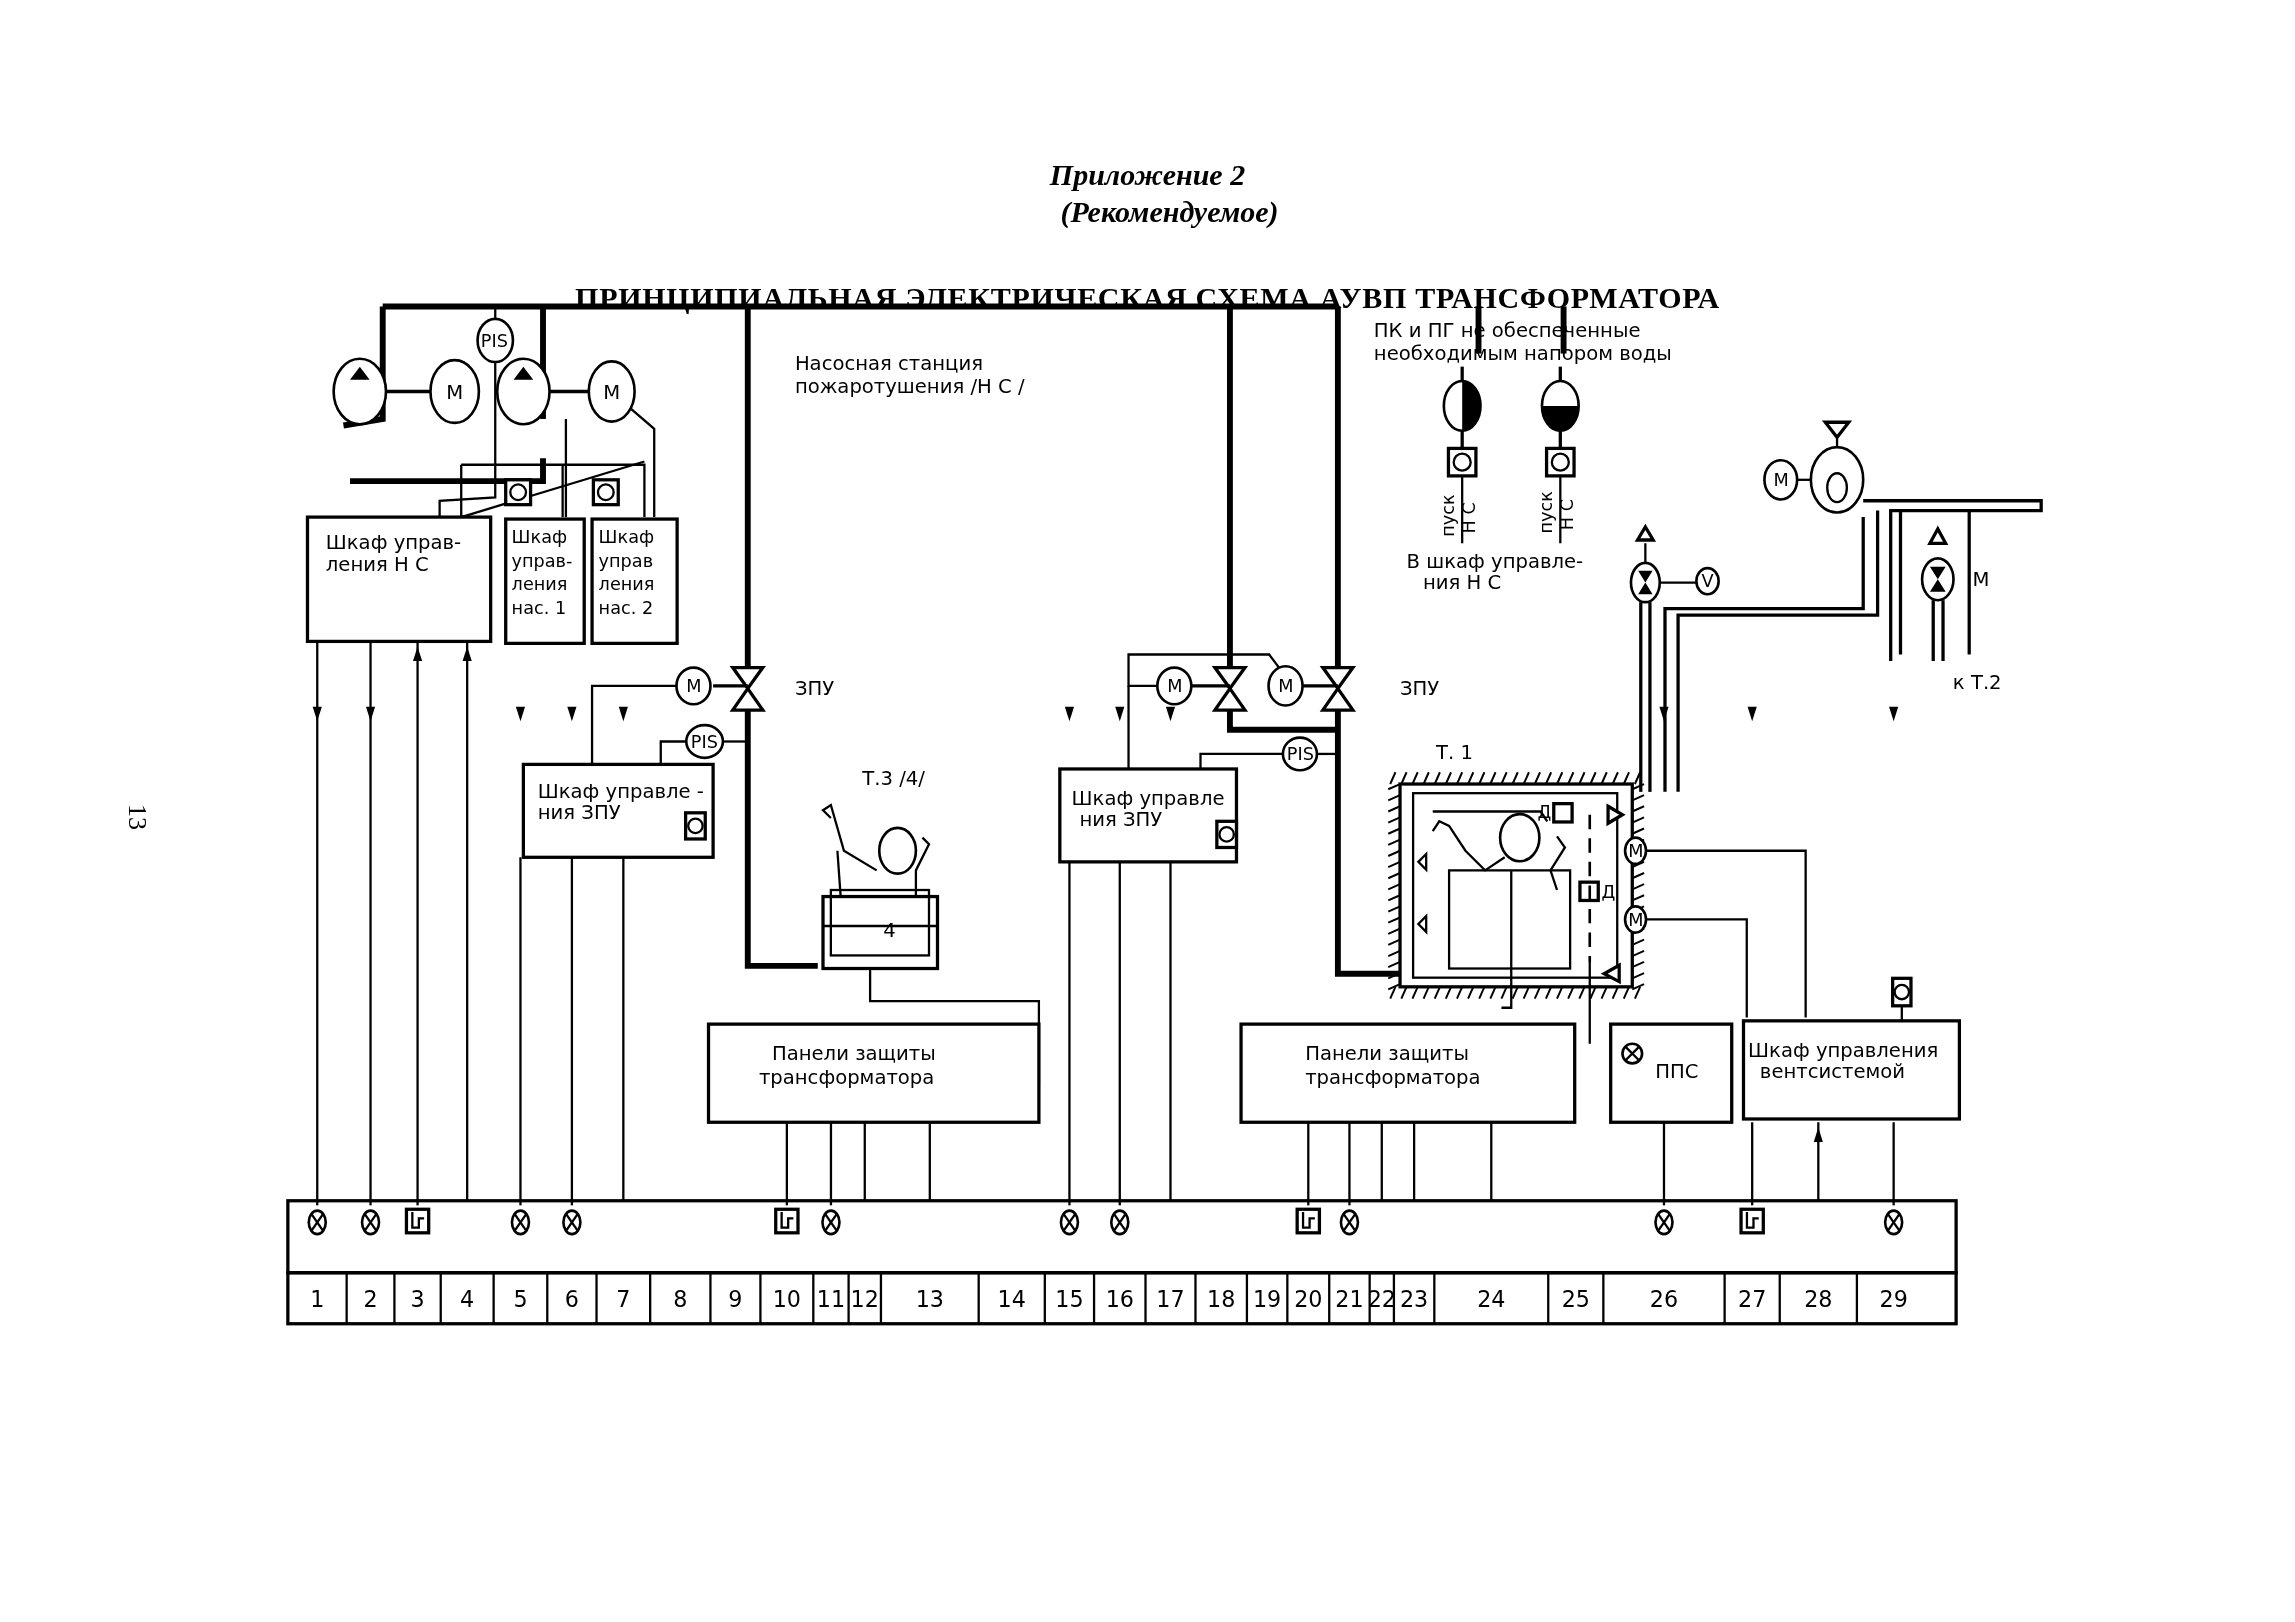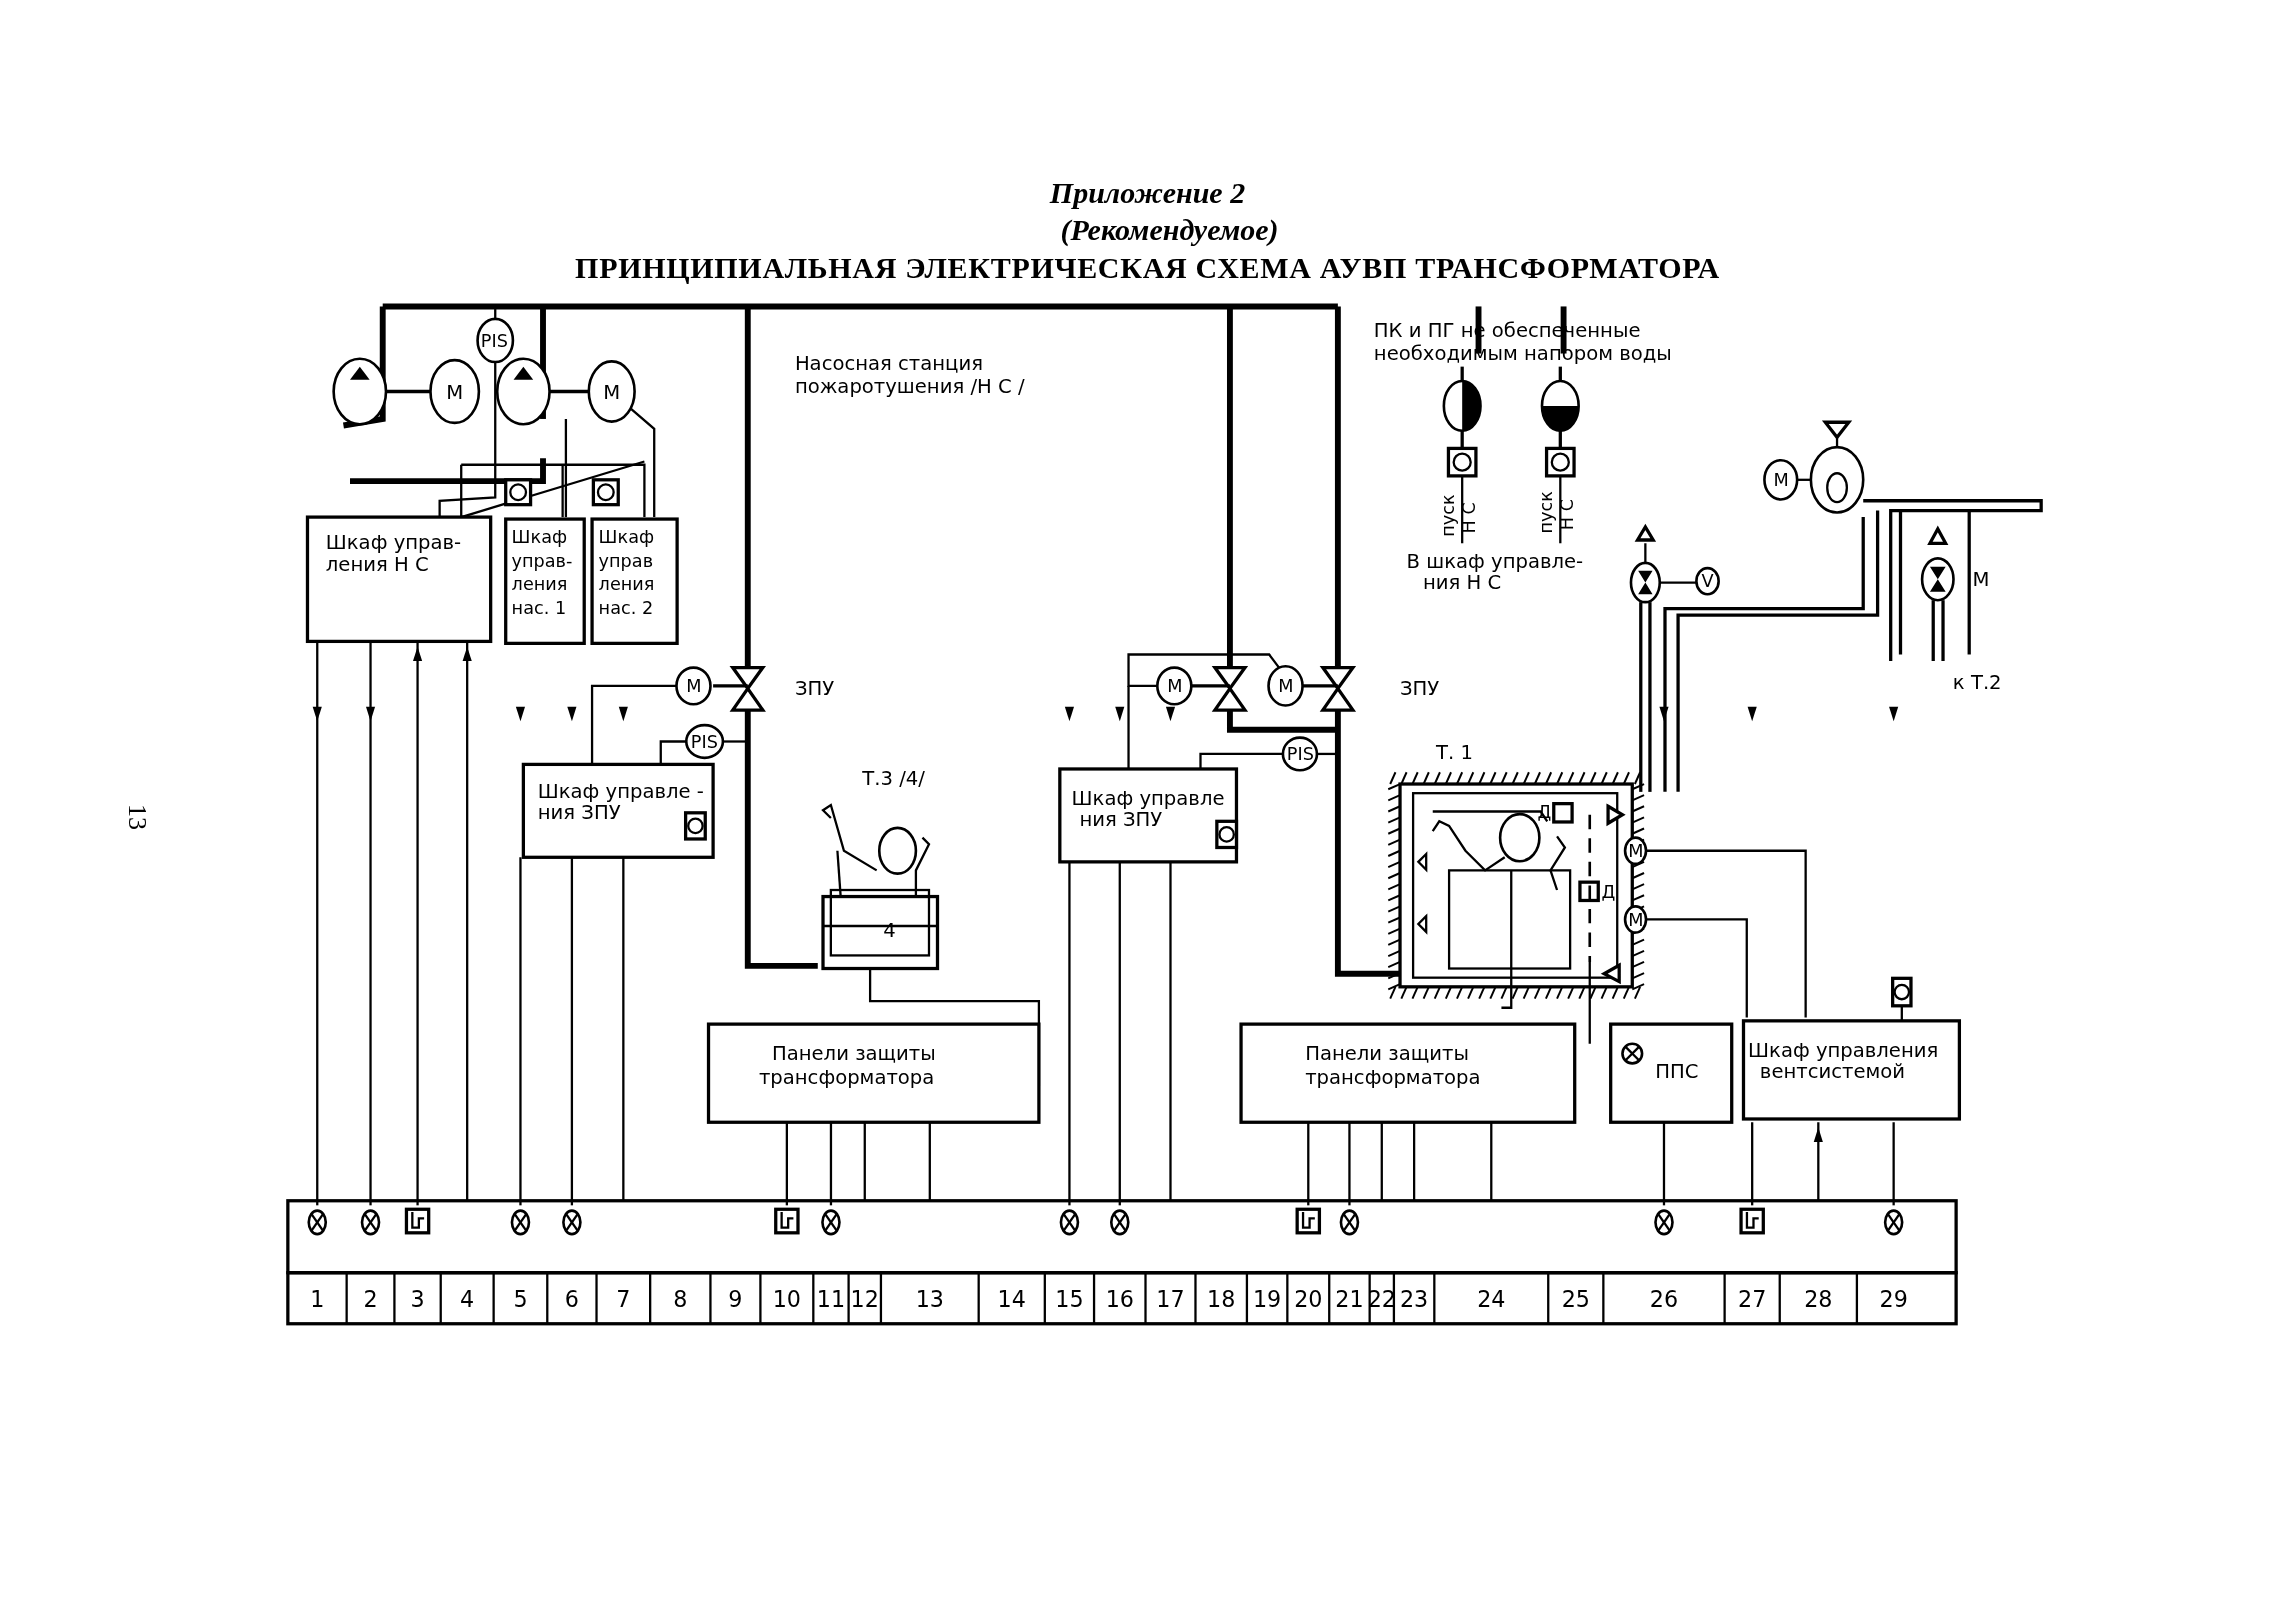--- a/index.html
+++ b/index.html
@@ -1,20 +1,20 @@
 <!DOCTYPE html>
 <html style="font-size:10.5px"><head>
 <meta charset="utf-8">
 <style>
   html, body { margin: 0; padding: 0; background: #ffffff; }
   body { width: 2295px; height: 1623px; position: relative; overflow: hidden; font-family: "Liberation Sans", sans-serif; color: #000; }
   .title-block { position: absolute; left: 0; width: 2295px; top: 156px; text-align: center; font-family: "Liberation Serif", serif; }
-  .t-appendix { font-size: 30px; font-style: italic; font-weight: bold; line-height: 37px; margin-top: 18px; }
+  .t-appendix { font-size: 30px; font-style: italic; font-weight: bold; line-height: 37px; }
   .t-rec { font-size: 30px; font-style: italic; font-weight: bold; line-height: 37px; margin-left: 44px; }
-  .t-main { font-size: 30px; font-weight: bold; line-height: 39px; letter-spacing: 0.7px; }
+  .t-main { font-size: 30px; font-weight: bold; line-height: 39px; letter-spacing: 0.7px; margin-top: 48px; }
   .page-num { position: absolute; left: 124px; top: 802px; font-family: "Liberation Serif", serif; font-size: 26px; transform: rotate(90deg); transform-origin: center; }
   svg#diagram { position: absolute; left: 0; top: 0; }
   svg text { font-family: "DejaVu Sans", sans-serif; fill: #000; }
   .lbl { font-size: 30px; }
   .lbl-s { font-size: 27px; }
   .num { font-size: 34px; }
   .thick { stroke: #000; stroke-width: 9; fill: none; }
   .thin { stroke: #000; stroke-width: 3.5; fill: none; }
   .med { stroke: #000; stroke-width: 5; fill: none; }
   .box { stroke: #000; stroke-width: 5; fill: #fff; }

